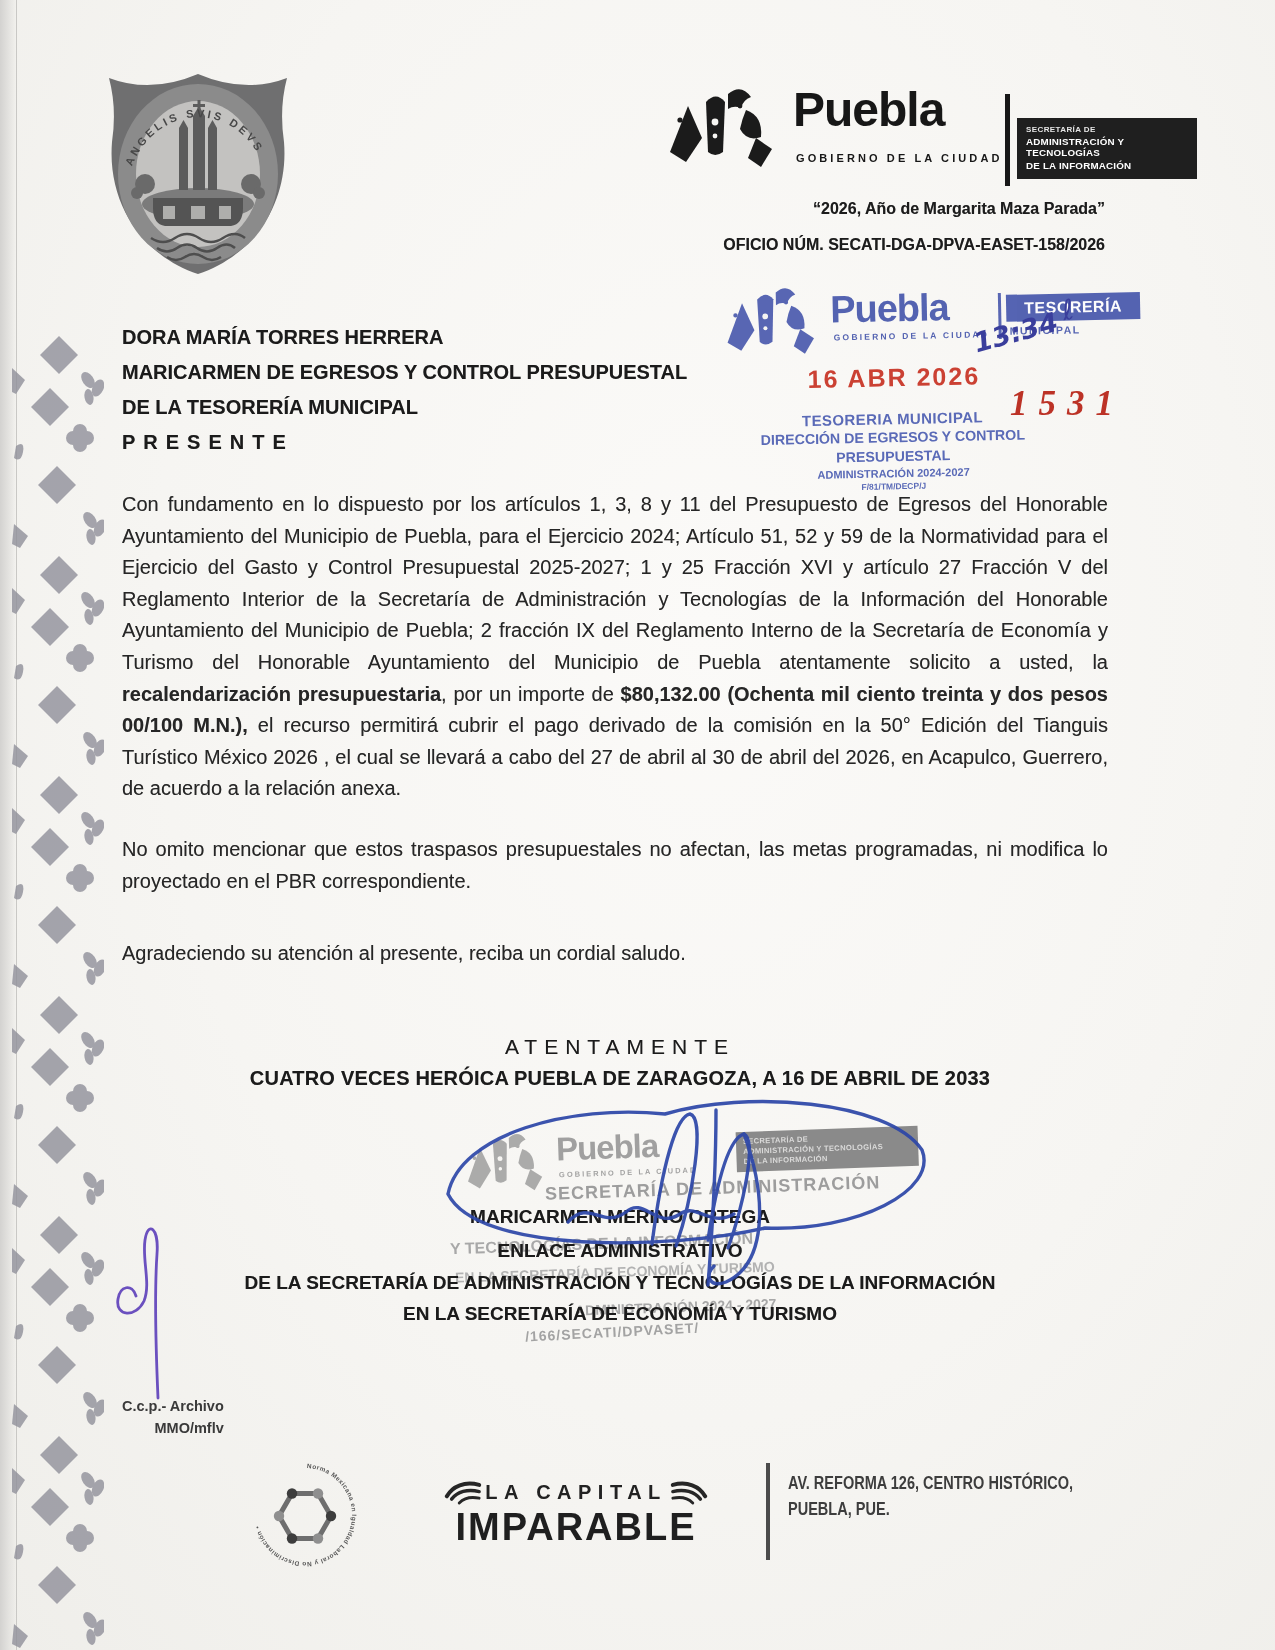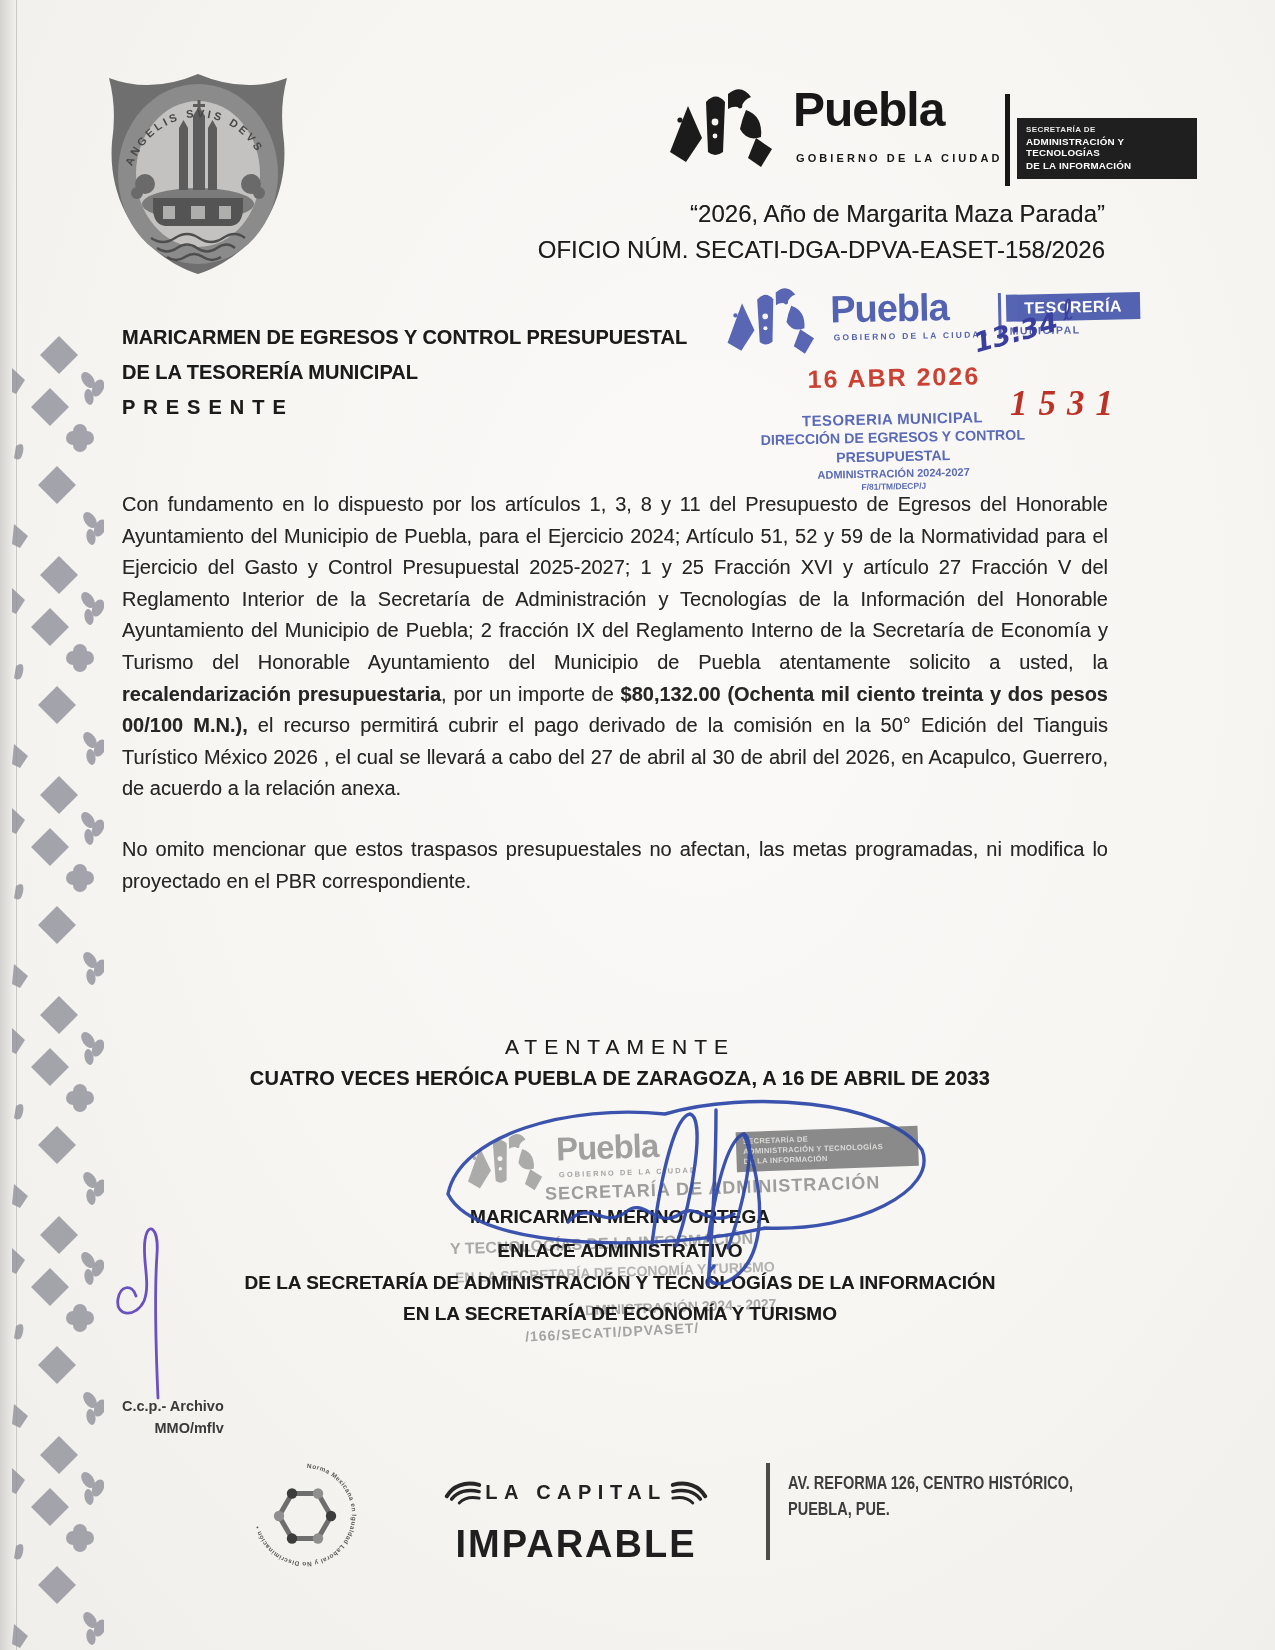--- a/index.html
+++ b/index.html
@@ -12,21 +12,21 @@
   
   .scan-edge{left:0;top:0;width:16px;height:1650px;
     background:linear-gradient(to right,#d3d2d0 0%,#e4e3e0 55%,rgba(244,243,240,0) 100%);
     border-right:1px solid #c9c8c5;}
   
   .wordmark{font-weight:700;color:#171717;letter-spacing:-1px;line-height:1;}
   .tagline{font-weight:700;letter-spacing:3.1px;color:#171717;}
   .sec-box{background:#1f1f1f;color:#fff;padding:7px 9px 8px 9px;}
   .sec-box .l1{font-size:8px;font-weight:600;color:#e6e6e6;letter-spacing:.4px;}
   .sec-box .l2,.sec-box .l3{font-size:9.8px;font-weight:700;letter-spacing:.2px;margin-top:2px;}
-  .rightline{right:170px;width:700px;text-align:right;font-weight:400;font-size:24px;color:#1c1c1c;
+  .rightline{right:170px;width:700px;text-align:right;font-weight:700;font-size:16px;color:#1c1c1c;
     text-shadow:0 0 .6px rgba(20,20,20,.45);}
   
   .stamp-group{left:712px;top:280px;width:480px;height:235px;transform:rotate(-1.2deg);}
   .stamp-blue{color:#4757ac;}
   .stamp-word{font-size:38px;font-weight:700;letter-spacing:-1px;line-height:1;color:#4757ac;opacity:.92;}
   .stamp-tag{font-size:8.5px;font-weight:700;letter-spacing:2.2px;color:#4757ac;opacity:.92;}
   .unit-box{background:#4757ac;color:#fdfdfd;width:134px;height:27px;line-height:27px;text-align:center;
     font-size:16px;font-weight:700;letter-spacing:.5px;opacity:.92;}
   .unit2{font-size:10.5px;font-weight:700;letter-spacing:1.5px;color:#4757ac;opacity:.9;}
   .stamp-date{font-size:25px;font-weight:700;letter-spacing:2px;color:#cb4133;}
@@ -55,21 +55,21 @@
   .ghost-group{left:443px;top:1116px;width:480px;transform:rotate(-2deg);opacity:.82;}
   .ghost-word{font-size:33px;font-weight:700;letter-spacing:-1px;color:#8e8e8e;line-height:1;}
   .ghost-tag{font-size:7.5px;font-weight:700;letter-spacing:2px;color:#929292;}
   .ghost-box{background:#737373;color:#d4d4d4;width:168px;padding:5px 7px;}
   .ghost-box div{font-size:7.6px;font-weight:700;letter-spacing:.3px;line-height:10px;}
   .ghostline{font-weight:700;color:#a3a3a3;white-space:nowrap;transform:rotate(-2deg);}
   
   .cc{left:122px;top:1395px;font-size:14.5px;font-weight:600;line-height:22px;color:#3a3a3a;text-align:right;}
   .cap-row{display:flex;align-items:center;justify-content:center;gap:3px;}
   .cap-top{font-size:20px;font-weight:700;letter-spacing:6.5px;color:#222;}
-  .cap-main{font-size:38px;font-weight:700;letter-spacing:2px;color:#1f1f1f;text-align:center;margin-top:18px;}
+  .cap-main{font-size:38px;font-weight:700;letter-spacing:2px;color:#1f1f1f;text-align:center;margin-top:1px;}
   .foot-bar{left:766px;top:1463px;width:4px;height:97px;background:#4b4b4b;}
   .addr{left:788px;top:1470px;color:#3d3d3d;font-weight:700;}
   .addr div{font-size:17.5px;transform:scaleX(.83);transform-origin:left;white-space:nowrap;line-height:26px;}
   svg{display:block;}
 </style>
 </head>
 <body>
 
 <div class="page">
 
@@ -189,27 +189,29 @@
       <div class="o1">TESORERIA MUNICIPAL</div>
       <div class="o2">DIRECCIÓN DE EGRESOS Y CONTROL</div>
       <div class="o3">PRESUPUESTAL</div>
       <div class="o4">ADMINISTRACIÓN 2024-2027</div>
       <div class="o5">F/81/TM/DECP/J</div>
     </div>
   </div>
   <div class="abs folio" style="left:1010px;top:384px">1531</div>
 
   <div class="abs recipient">
+    <div>DORA MARÍA TORRES HERRERA</div>
     <div>MARICARMEN DE EGRESOS Y CONTROL PRESUPUESTAL</div>
     <div>DE LA TESORERÍA MUNICIPAL</div>
     <div class="presente">PRESENTE</div>
   </div>
 
   <div class="abs para just" style="top:489px"><span>Con fundamento en lo dispuesto por los artículos 1, 3, 8 y 11 del Presupuesto de Egresos del Honorable Ayuntamiento del Municipio de Puebla, para el Ejercicio 2024; Artículo 51, 52 y 59 de la Normatividad para el Ejercicio del Gasto y Control Presupuestal 2025-2027; 1 y 25 Fracción XVI y artículo 27 Fracción V del Reglamento Interior de la Secretaría de Administración y Tecnologías de la Información del Honorable Ayuntamiento del Municipio de Puebla; 2 fracción IX del Reglamento Interno de la Secretaría de Economía y Turismo del Honorable Ayuntamiento del Municipio de Puebla atentamente solicito a usted, la </span><strong>recalendarización presupuestaria</strong><span>, por un importe de </span><strong>$80,132.00 (Ochenta mil ciento treinta y dos pesos 00/100 M.N.),</strong><span> el recurso permitirá cubrir el pago derivado de la comisión en la 50° Edición del Tianguis Turístico México 2026 , el cual se llevará a cabo del 27 de abril al 30 de abril del 2026, en Acapulco, Guerrero, de acuerdo a la relación anexa.</span></div>
   <div class="abs para just" style="top:834px">No omito mencionar que estos traspasos presupuestales no afectan, las metas programadas, ni modifica lo proyectado en el PBR correspondiente.</div>
+  <div class="abs para" style="top:938px">Agradeciendo su atención al presente, reciba un cordial saludo.</div>
 
   <div class="abs centerwrap atent" style="top:1035px">ATENTAMENTE</div>
   <div class="abs centerwrap dateline" style="top:1067px">CUATRO VECES HERÓICA PUEBLA DE ZARAGOZA, A 16 DE ABRIL DE 2033</div>
 
   <div class="ghost-group abs">
     <svg class="abs" style="left:12px;top:10px;color:#9b9b9b" width="96" height="67" viewBox="0 0 130 92">
         <use href="#talavera"></use>
       </svg>
     <div class="abs ghost-word" style="left:112px;top:12px">Puebla</div>
     <div class="abs ghost-tag" style="left:114px;top:50px">GOBIERNO DE LA CIUDAD</div>

